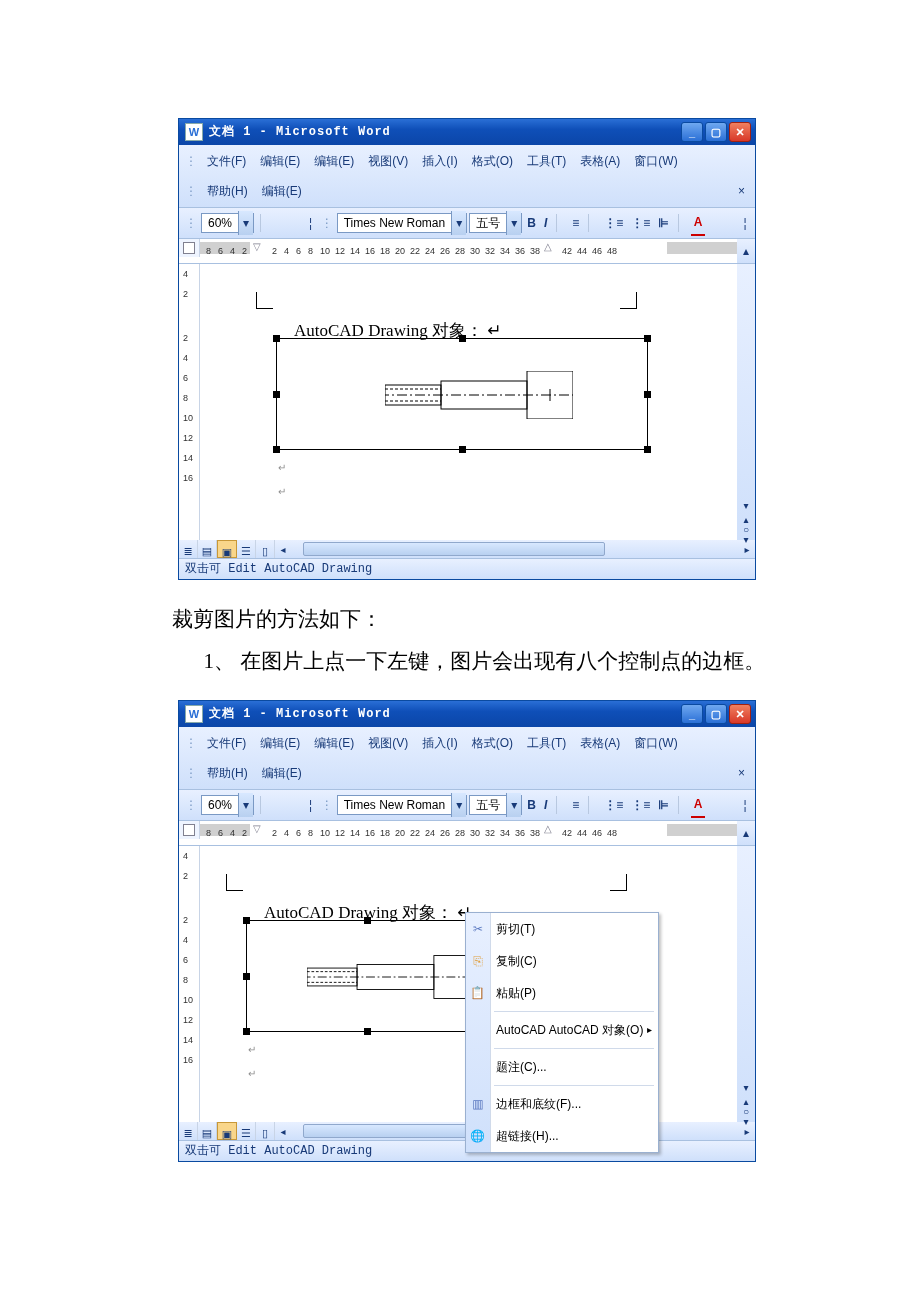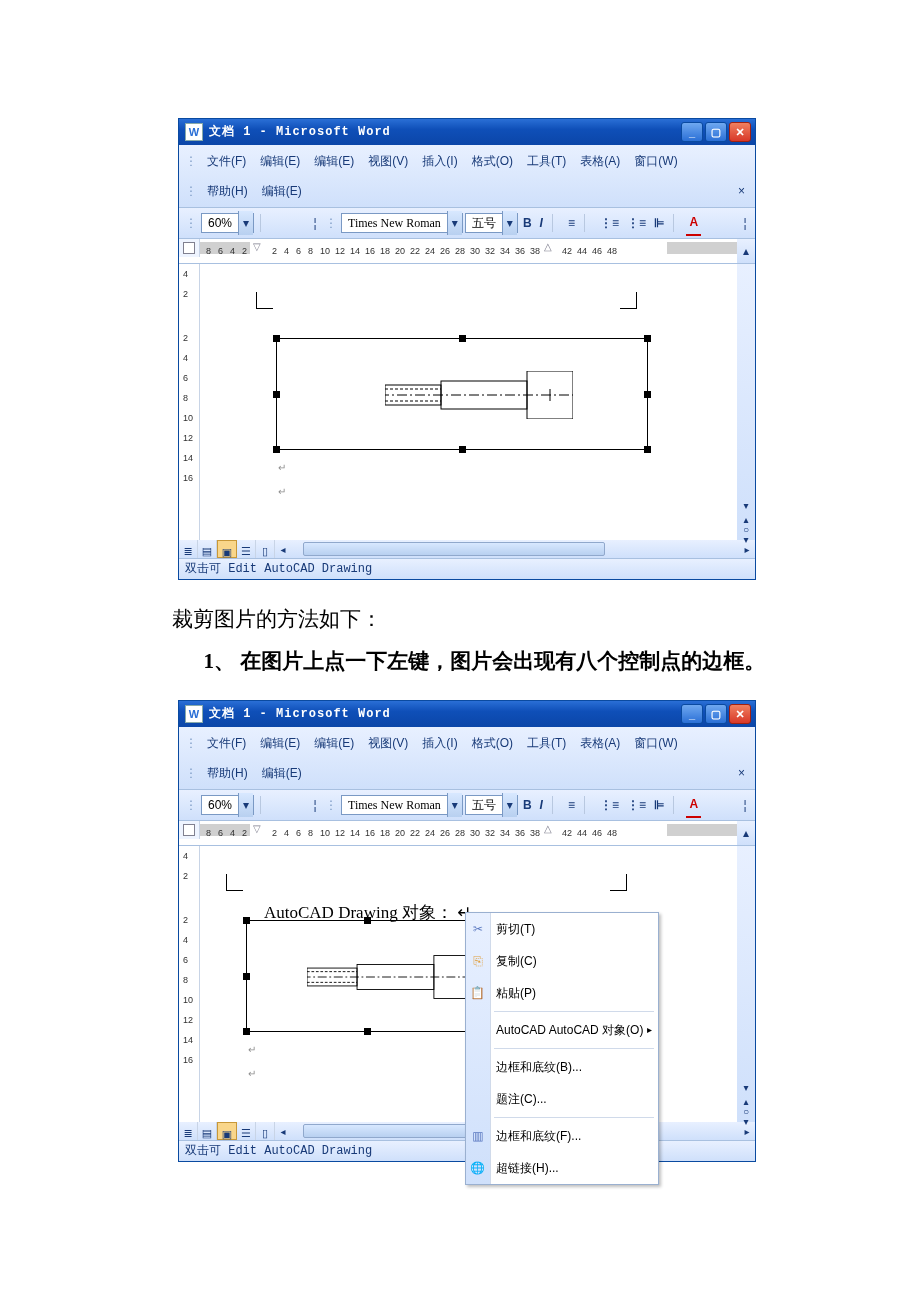--- a/index.html
+++ b/index.html
@@ -125,21 +125,21 @@
   .toolspacer {
     width: 10px;
     border-left: 1px solid #b8c8e0;
     height: 18px;
     margin-left: 4px;
   }
   .fontbox {
     display: inline-flex; align-items: center;
     background: #fff; border: 1px solid #7a99c4;
     height: 18px;
-    font-family: Liberation Serif, serif;
+    font-family: Liberation Sans, sans-serif;
   }
   .fontbox .ftxt { padding: 0 6px; }
   .fontbox .fdrop { width: 14px; text-align: center; color: #183a78; border-left:1px solid #7a99c4; background: linear-gradient(#d8e8ff,#b8d0f0);}
   .tbtn {
     padding: 0 3px;
     color: #183a78;
     font-weight: bold;
   }
   .tbtn.red { color: #c00; border-bottom: 2px solid #c00; }
   .expand {
@@ -499,20 +499,21 @@
         <span class="vlbl" style="top:134px">8</span>
         <span class="vlbl" style="top:154px">10</span>
         <span class="vlbl" style="top:174px">12</span>
         <span class="vlbl" style="top:194px">14</span>
         <span class="vlbl" style="top:214px">16</span>
       </div>
       <div class="paper">
         <div class="paperinner">
           <div class="crop1"></div>
           <div class="crop2"></div>
+          <div class="doctext"><span>AutoCAD Drawing 对象：</span> ↵</div>
           <div class="objbox">
             <span class="handle h-tl"></span>
             <span class="handle h-tm"></span>
             <span class="handle h-tr"></span>
             <span class="handle h-ml"></span>
             <span class="handle h-mr"></span>
             <span class="handle h-bl"></span>
             <span class="handle h-bm"></span>
             <span class="handle h-br"></span>
             <svg class="bolt" viewBox="0 0 188 48">
@@ -552,21 +553,21 @@
       <span class="harrow">▸</span>
     </div>
     <div class="statusbar">
       <span>双击可 Edit AutoCAD Drawing</span>
     </div>
   </div>
 
   <div class="indent">
     <span>裁剪图片的方法如下：</span>
   </div>
-  <div style="padding-left:3.5em;font-weight:bold;">
+  <div style="padding-left:3.5em;">
     <span>1、</span>
     <span>在图片上点一下左键，图片会出现有八个控制点的边框。</span>
   </div>
 
   <div class="win">
     <div class="titlebar">
       <span class="ticon">W</span>
       <span class="ttext">文档 1 - Microsoft Word</span>
       <span class="winbtns">
         <span class="winbtn">_</span>
@@ -722,23 +723,20 @@
           <span class="cicon ic-paste">📋</span>
           <span>粘贴(P)</span>
         </div>
         <div class="ctxsep"></div>
         <div class="ctxitem">
           <span>AutoCAD AutoCAD 对象(O)</span>
           <span class="carw">▸</span>
         </div>
         <div class="ctxsep"></div>
         <div class="ctxitem">
-          <span>边框和底纹(B)...</span>
-        </div>
-        <div class="ctxitem">
           <span>题注(C)...</span>
         </div>
         <div class="ctxsep"></div>
         <div class="ctxitem">
           <span class="cicon ic-fmt">▥</span>
           <span>边框和底纹(F)...</span>
         </div>
         <div class="ctxitem">
           <span class="cicon ic-link">🌐</span>
           <span>超链接(H)...</span>

